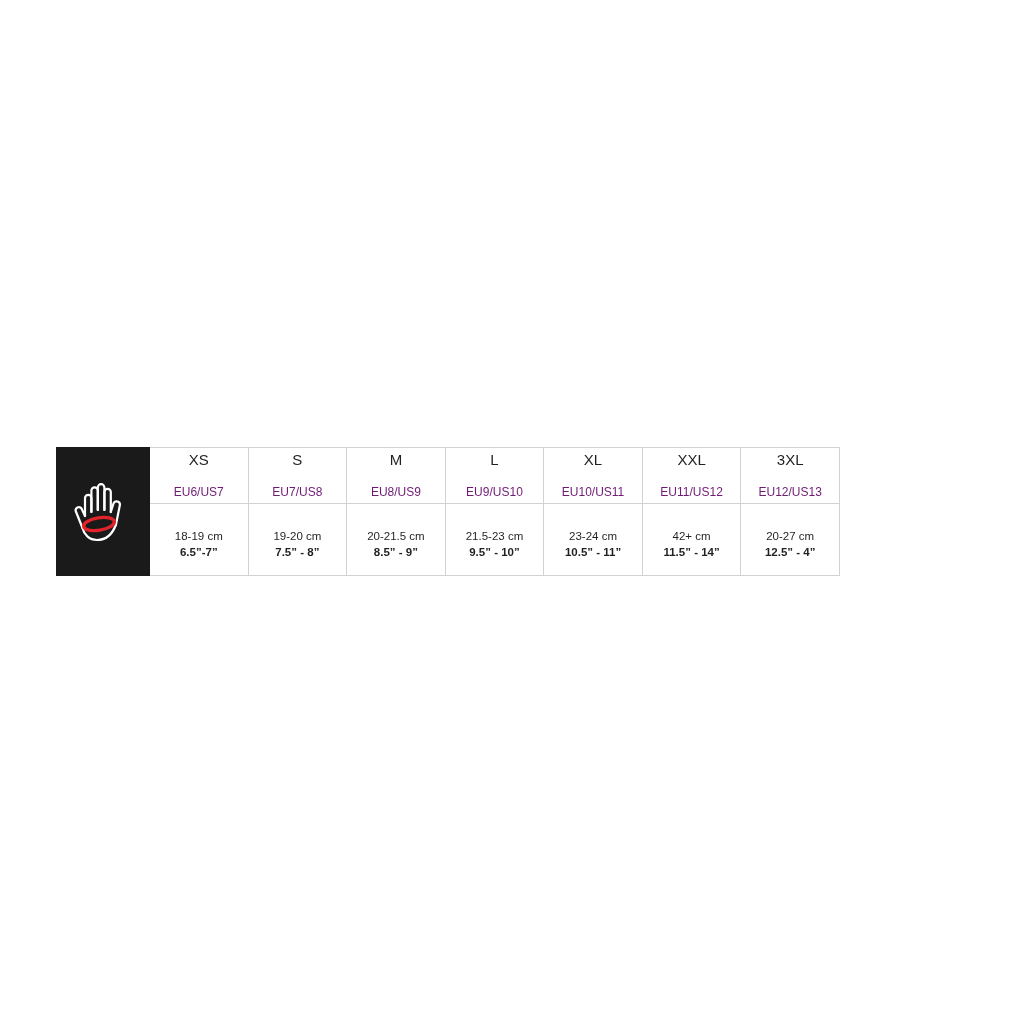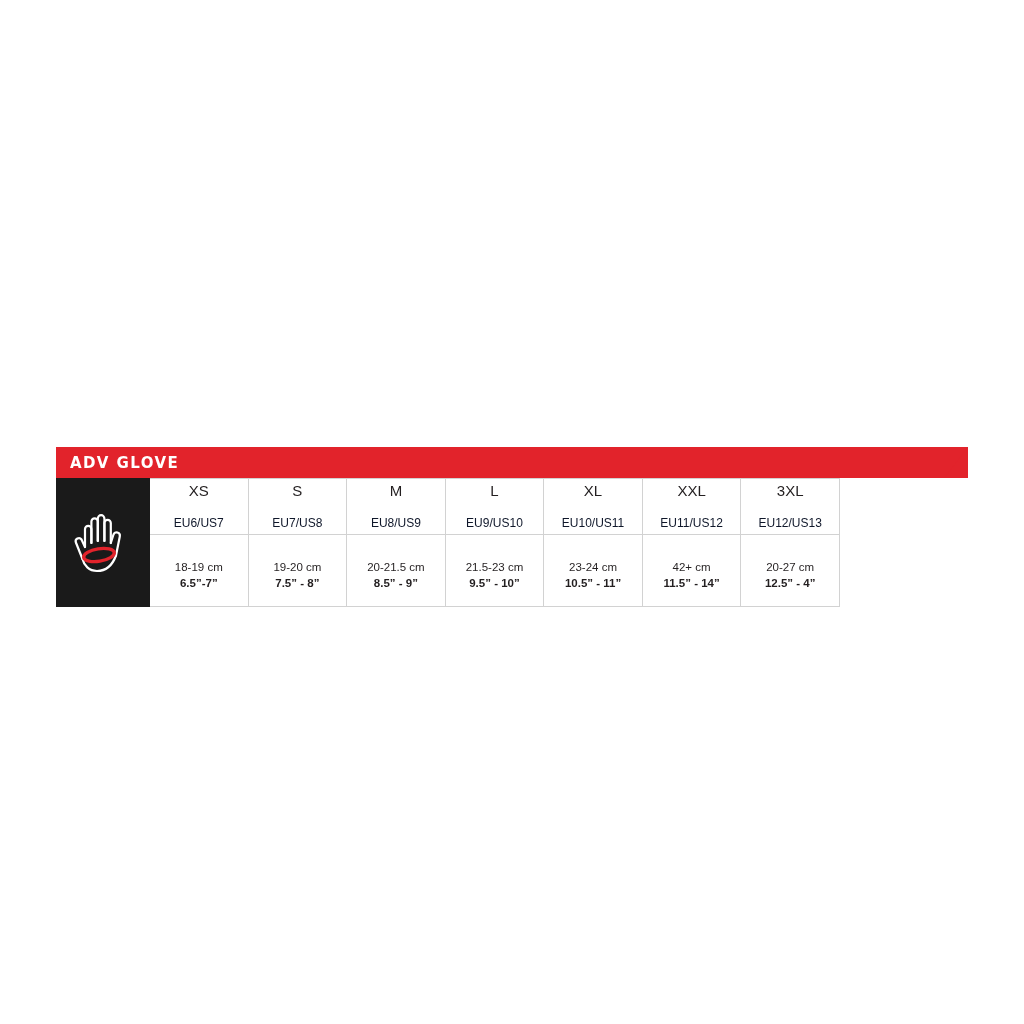--- a/index.html
+++ b/index.html
@@ -87,21 +87,21 @@
   .size-head .size-label {
     display: block;
     font-size: 15px;
     font-weight: normal;
     color: #231f20;
     margin-bottom: 1px;
   }
   .size-head .size-sub {
     display: block;
     font-size: 12px;
-    color: #0f172a;
+    color: #701a75;
     margin-top: 16px;
   }
 
   .meas-cell {
     height: 50px;
     padding: 16px 2px 5px 2px;
     line-height: 1.35;
   }
   .meas-cell .meas-cm {
     display: block;
@@ -115,24 +115,20 @@
     font-weight: bold;
   }
 </style>
 </head>
 <body>
 
 <div id="page">
 
   <div class="chart-wrap">
 
-    <div class="banner">
-      <div class="banner-shape"></div>
-      <div class="banner-title">ADV GLOVE</div>
-    </div>
 
     <table class="size-table">
       <tbody>
           <tr>
         <td class="icon-cell" rowspan="2">
           <div class="icon-inner">
             <svg width="62" height="70" viewBox="0 0 62 70">
               <g fill="none" stroke="#ffffff" stroke-width="2.2" stroke-linecap="round" stroke-linejoin="round">
                 <path d="M13 40 L13 22 a3.2 3.2 0 0 1 6.4 0 L19.4 36"></path>
                 <path d="M19.4 36 L19.4 14.5 a3.2 3.2 0 0 1 6.4 0 L25.8 34"></path>

